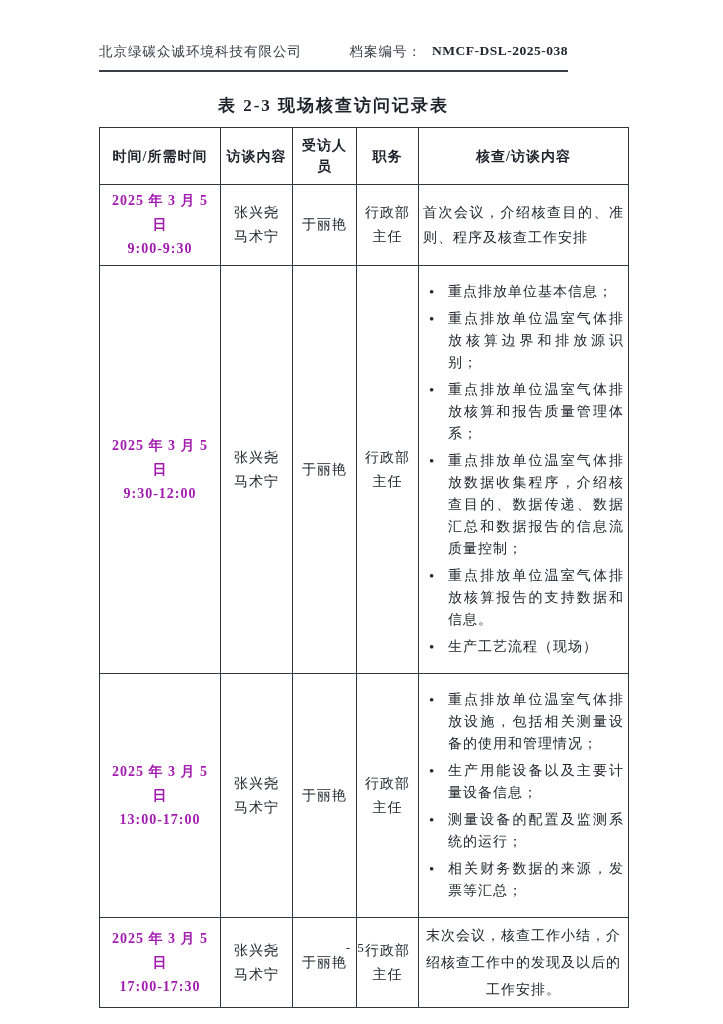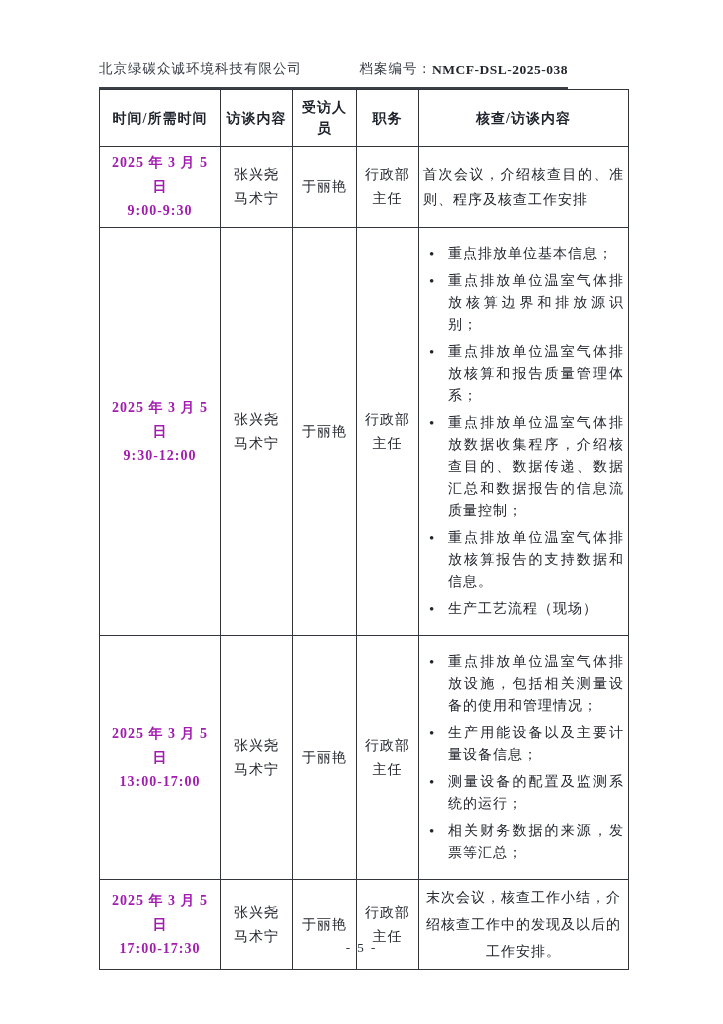--- a/index.html
+++ b/index.html
@@ -12,36 +12,37 @@
     height: 1024px;
     font-family: "Liberation Serif", "DejaVu Serif", serif;
     color: #23262e;
     position: relative;
     overflow: hidden;
   }
   .page {
     box-sizing: border-box;
     width: 663px;
     height: 1024px;
-    padding: 60px 95px 0 99px;
+    padding: 43px 95px 0 99px;
   }
   
   .doc-header {
     display: flex;
     justify-content: space-between;
     align-items: flex-end;
     font-size: 13.5px;
     letter-spacing: 1px;
     color: #363b44;
     border-bottom: 2px solid #3b3f46;
     padding-bottom: 9px;
   }
   .doc-header .archive {
     display: flex;
-    align-items: flex-end;
+    align-items: flex-start;
+    gap: 10px;
   }
   .doc-header .archive-no {
     font-weight: bold;
     letter-spacing: 0.5px;
     color: #23262e;
   }
   
   .doc-title {
     text-align: center;
     font-size: 17px;
@@ -138,20 +139,21 @@
 <div class="page">
 
   <div class="doc-header">
     <span>北京绿碳众诚环境科技有限公司</span>
     <span class="archive">
       <span>档案编号：</span>
       <span class="archive-no">NMCF-DSL-2025-038</span>
     </span>
   </div>
 
+  <div class="doc-title">表 2-3  现场核查访问记录表</div>
 
   <table class="record">
     <colgroup>
       <col class="c-time">
         <col class="c-team">
         <col class="c-interv">
         <col class="c-pos">
         <col class="c-cont">
     </colgroup>
     <thead>

